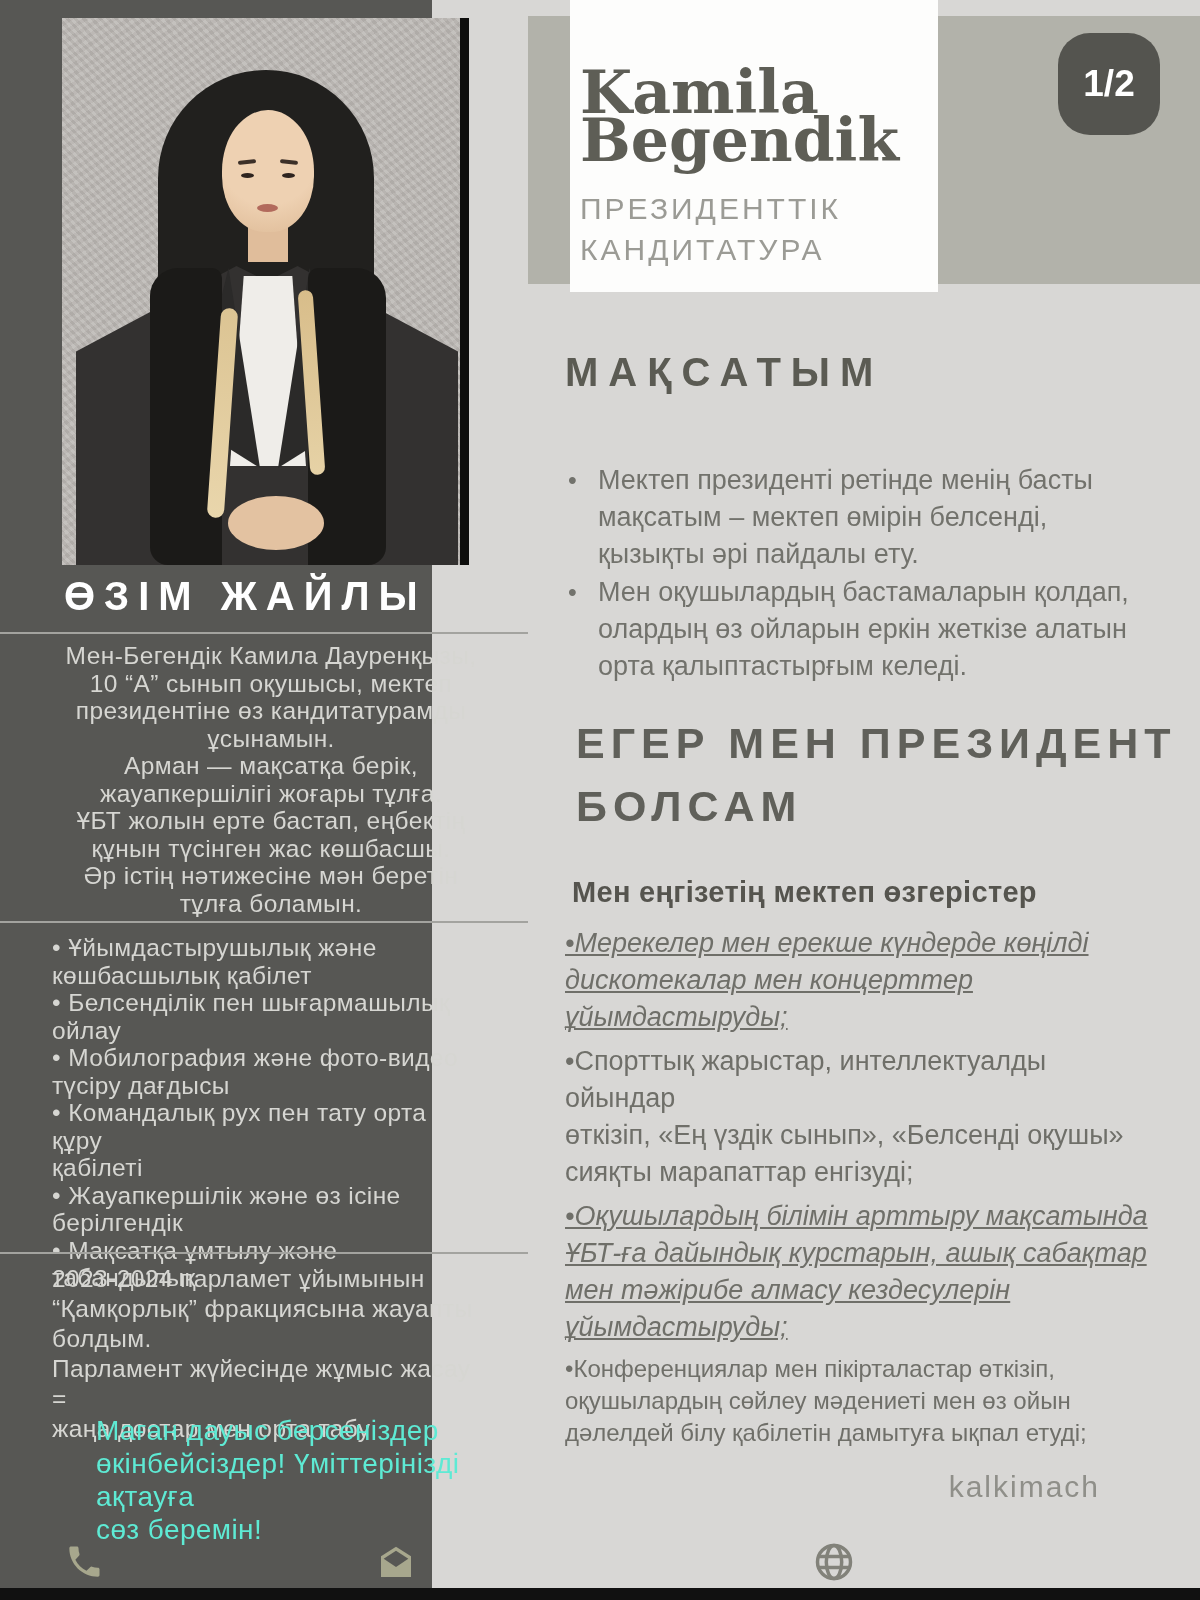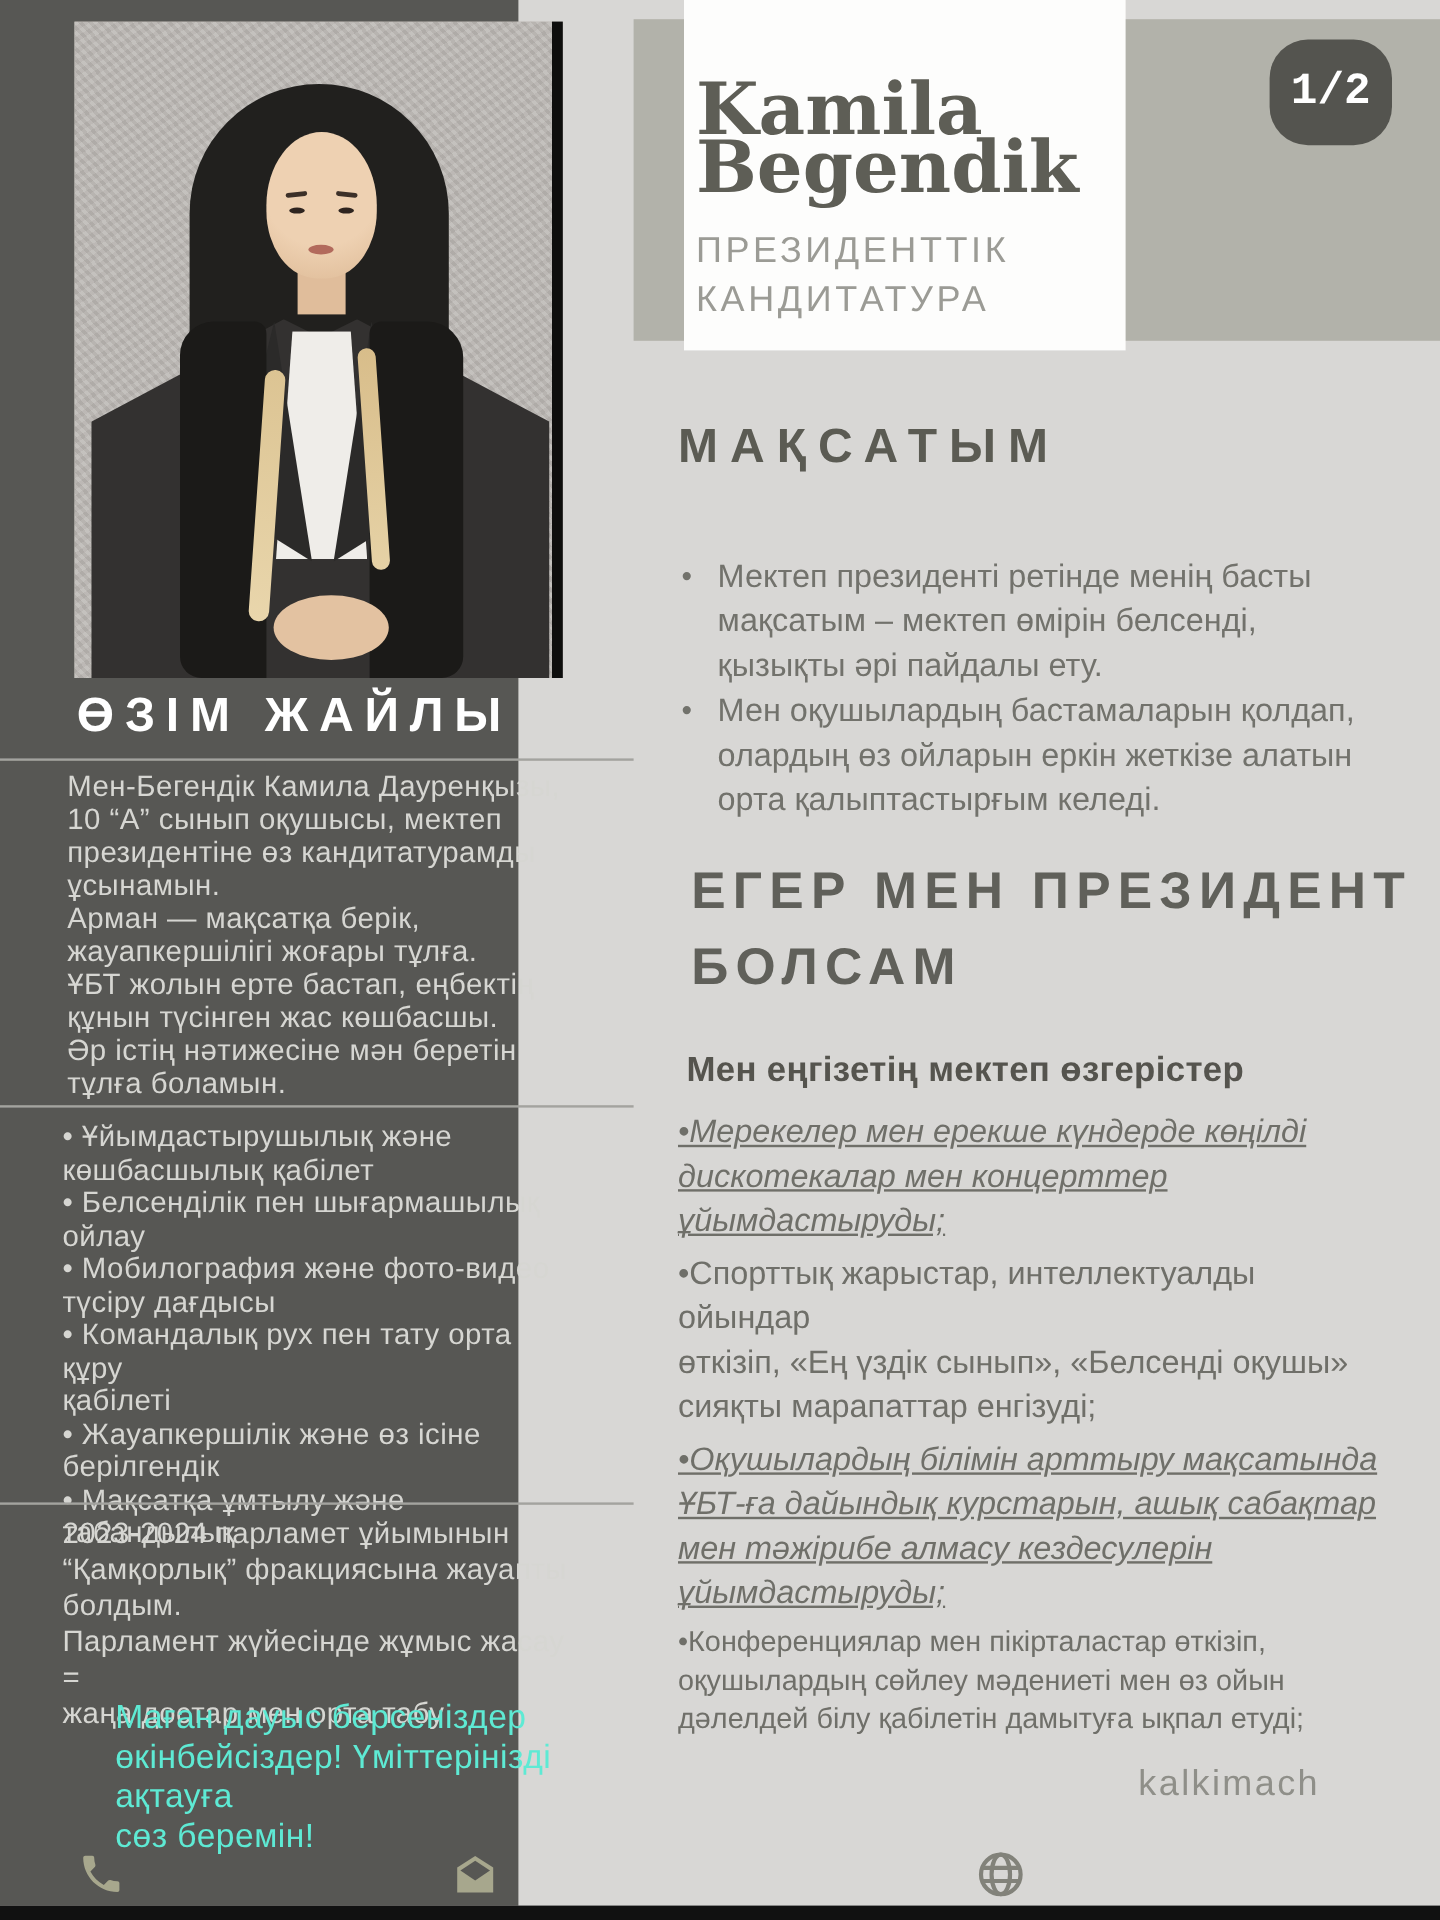--- a/index.html
+++ b/index.html
@@ -39,36 +39,36 @@
     clip-path:polygon(18% 0,82% 0,100% 100%,0 100%);}
   .lapelL{left:128px;top:250px;width:70px;height:200px;background:#2b2a29;
     clip-path:polygon(55% 0,100% 100%,0 78%);}
   .lapelR{left:216px;top:250px;width:70px;height:200px;background:#2b2a29;
     clip-path:polygon(45% 0,100% 78%,0 100%);}
   .hands{left:166px;top:478px;width:96px;height:54px;background:#e3c2a1;border-radius:50%;}
 
   .about-title{left:64px;top:574px;font-size:40px;font-weight:bold;color:#ffffff;letter-spacing:9px;}
   .lp-divider{left:0;width:528px;height:2px;background:#a3a39f;}
   .lp-text{left:56px;width:430px;color:#d6d6d2;font-size:24.5px;line-height:27.5px;letter-spacing:.4px;}
-  .intro{top:642px;}
+  .intro{top:642px;text-align:center;}
   .skills{top:934px;left:52px;}
   .experience{top:1264px;left:52px;line-height:30px;}
   .appeal{top:1414px;left:52px;font-size:28px;line-height:33px;color:#5eead4;margin-left:44px;}
 
   .contact-icon{width:40px;height:40px;}
 
   
   .band{left:528px;top:16px;width:672px;height:268px;background:#b2b2aa;}
   .name-card{left:570px;top:0;width:368px;height:292px;background:#fdfdfc;}
   .name{left:580px;font-family:"DejaVu Serif",serif;font-weight:bold;color:#5e5e56;
     font-size:60px;line-height:60px;}
   .subtitle{left:580px;font-size:30px;color:#9b9b95;letter-spacing:3px;line-height:41px;}
-  .badge{left:1058px;top:33px;width:102px;height:88px;background:#54544f;border-radius:32px;
+  .badge{left:1058px;top:33px;width:102px;height:102px;background:#54544f;border-radius:32px;
     display:flex;align-items:center;justify-content:center;color:#ffffff;
-    font-size:37px;font-weight:bold;font-family:Liberation Mono, monospace;}
+    font-size:37px;font-weight:bold;}
 
   .goal-title{left:565px;top:350px;font-size:40px;font-weight:bold;color:#5b5b53;letter-spacing:10px;}
   .goal-list{left:568px;top:462px;width:600px;}
   .goal-item{display:flex;color:#72726c;font-size:27px;line-height:37px;margin-bottom:1px;}
   .goal-item .dot{width:30px;flex:0 0 30px;font-size:25px;}
 
   .ifp-title{left:576px;top:712px;font-size:43px;font-weight:bold;color:#60605a;
     letter-spacing:6px;line-height:63px;}
   .changes-subtitle{left:572px;top:876px;font-size:29px;font-weight:bold;color:#55544e;letter-spacing:.3px;}
   .changes{left:565px;top:925px;width:585px;}

